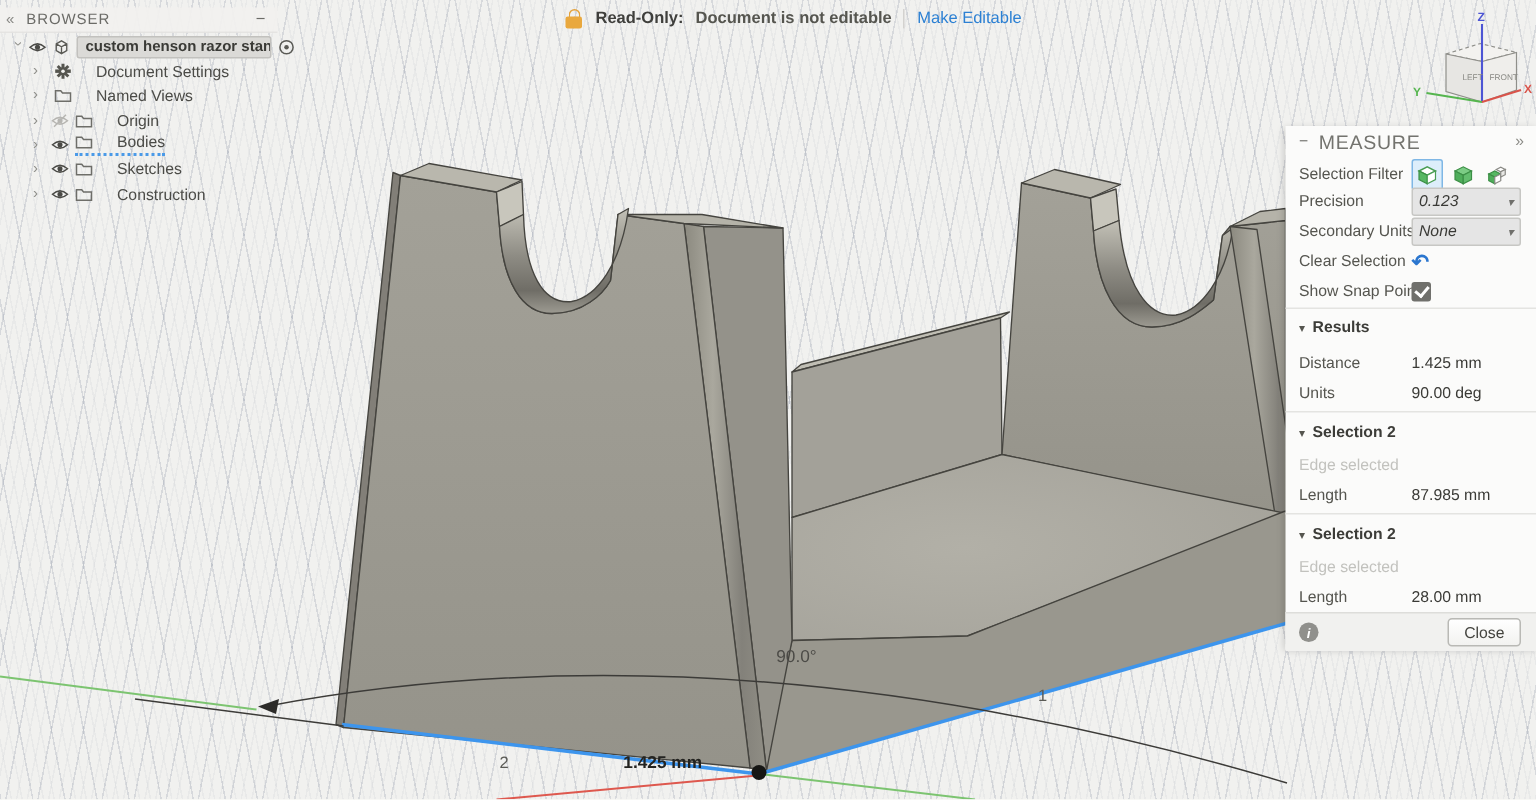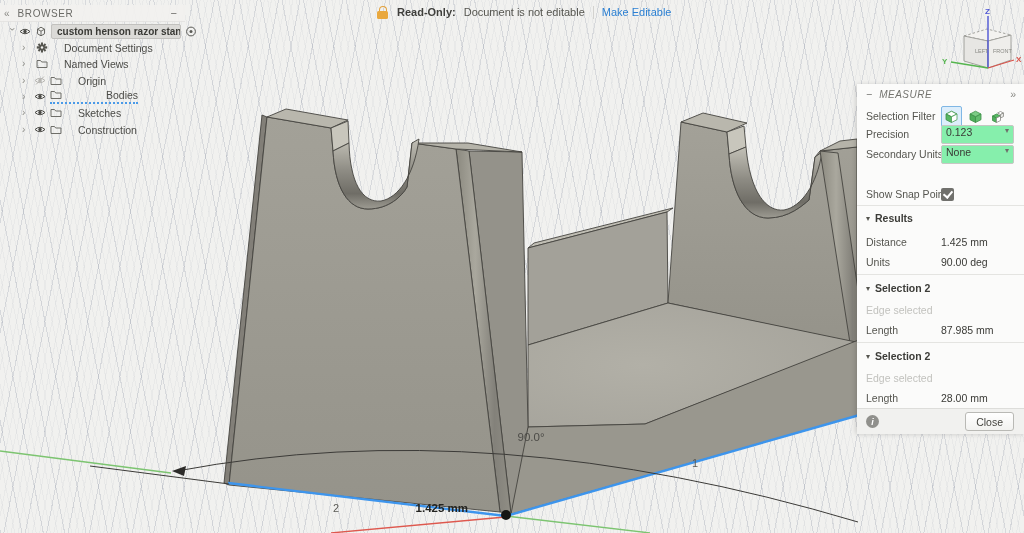--- a/index.html
+++ b/index.html
@@ -14,51 +14,51 @@
       repeating-linear-gradient(79deg, rgba(105,115,140,0.14) 0 1px, transparent 1px 21px),
       repeating-linear-gradient(101deg, rgba(105,115,140,0.14) 0 1px, transparent 1px 21px);
   }
   .scene{position:absolute;inset:0;}
   
   .banner{position:absolute;top:3px;left:377px;height:18px;display:flex;align-items:center;gap:8px;font-size:11px;}
   .lock{position:relative;width:12px;height:13px;display:inline-block;}
   .lock .shackle{position:absolute;left:2px;top:0;width:6px;height:7px;border:1.5px solid #e4a23c;border-bottom:none;border-radius:4px 4px 0 0;}
   .lock .body{position:absolute;left:0;top:5px;width:11px;height:8px;background:#e9a83e;border-radius:1.5px;}
   .ro-label{font-weight:700;color:#3f3f3c;}
-  .ro-msg{color:#55554f;}
+  .ro-msg{color:#55554f;font-weight:bold;}
   .ro-div{width:1px;height:13px;background:#d3d2cf;}
   .ro-link{color:#2c80d3;cursor:pointer;}
   
   .browser{position:absolute;left:0;top:0;width:200px;font-size:10.5px;color:#4b4b47;}
   .br-header{position:absolute;left:0;top:5px;width:185px;height:16px;background:rgba(241,240,238,0.95);
     border-bottom:1px solid rgba(0,0,0,0.05);display:flex;align-items:center;}
   .br-collapse{color:#8a8a86;font-size:10px;margin-left:4px;letter-spacing:-1px;}
   .br-title{color:#6b6b67;font-size:10px;letter-spacing:0.6px;margin-left:9px;flex:1;}
   .br-min{color:#6b6b67;margin-right:8px;font-size:11px;}
   .row{position:absolute;height:15px;display:flex;align-items:center;}
   .chev{color:#8f8f8a;font-size:10px;display:inline-block;width:8px;}
   .chev.open{transform:rotate(90deg);}
   .doc-pill{background:#dbdad7;border:1px solid #c2c1be;border-radius:2px;padding:0 5px;height:13px;line-height:13px;
     font-weight:700;color:#3a3a36;font-size:10px;max-width:118px;white-space:nowrap;overflow:hidden;}
   .tree-label{margin-left:16px;white-space:nowrap;}
-  .dotted-sel{border-bottom:2px dotted #4a9ae8;display:flex;align-items:flex-start;padding-bottom:1px;gap:28px;}
+  .dotted-sel{border-bottom:2px dotted #4a9ae8;display:flex;align-items:flex-start;padding-bottom:1px;}
   .icon12{width:12px;height:11px;display:inline-block;}
   
   .panel{position:absolute;left:857px;top:84px;width:167px;height:349px;background:#fbfbfa;
     box-shadow:-1px 1px 5px rgba(0,0,0,0.18);font-size:10.5px;color:#55554f;}
   .pr{position:absolute;left:0;right:0;height:20px;display:flex;align-items:center;}
   .plabel{margin-left:9px;color:#55554f;}
   .pctrl{position:absolute;left:84px;right:10px;display:flex;align-items:center;}
   .pvalue{color:#3a3a36;}
-  .phead{color:#73736e;letter-spacing:0.5px;font-size:10px;font-style:italic;}
+  .phead{color:#73736e;letter-spacing:0.5px;font-size:13px;}
   .pdiv{position:absolute;left:0;right:0;height:1px;background:#e4e4e1;}
   .sechdr{color:#3c3c38;font-weight:700;}
   .sec-caret{color:#55554f;font-size:8px;margin:0 5px 0 9px;}
-  .select{height:17px;flex:1;background:#86efac;border:1px solid #c7c7c4;border-radius:2px;display:flex;align-items:flex-start;
-    padding:0 4px;color:#3a3a36;cursor:pointer;}
+  .select{height:17px;flex:1;background:#e5e5e5;border:1px solid #c7c7c4;border-radius:2px;display:flex;align-items:center;
+    padding:0 4px;color:#3a3a36;cursor:pointer;font-style:italic;}
   .select .caret{margin-left:auto;color:#6f6f6b;font-size:8px;}
   .disabledtxt{color:#c2c2be;}
   .checkbox{width:13px;height:13px;background:#70706c;border-radius:2px;position:relative;cursor:pointer;}
   .checkbox::after{content:"";position:absolute;left:4px;top:1px;width:4px;height:7px;border:solid #fff;border-width:0 2px 2px 0;transform:rotate(40deg);}
   .undo{color:#2b76cf;font-size:14px;font-weight:700;line-height:1;cursor:pointer;}
   .sf-box{width:19px;height:19px;display:flex;align-items:center;justify-content:center;margin-right:4px;border-radius:2px;}
   .sf-sel{border:1px solid #7fb7e5;background:#ddeefb;}
   .pfooter{position:absolute;left:0;right:0;top:324px;height:25px;background:#f1f1ef;border-top:1px solid #ddddda;
     display:flex;align-items:center;}
   .info-circ{width:13px;height:13px;border-radius:50%;background:#90908c;color:#fff;font-size:9px;font-weight:700;
@@ -317,20 +317,26 @@
     <div class="pr" style="top:60px;">
       <span class="plabel">Secondary Units</span>
       <div class="pctrl">
           <div class="select">
         <span>None</span>
         <span class="caret">▾</span>
       </div>
         </div>
     </div>
 
+    <div class="pr" style="top:80px;">
+      <span class="plabel">Clear Selection</span>
+      <div class="pctrl">
+          <span class="undo">↶</span>
+        </div>
+    </div>
 
     <div class="pr" style="top:100px;">
       <span class="plabel">Show Snap Points</span>
       <div class="pctrl">
           <span class="checkbox"></span>
         </div>
     </div>
 
     <div class="pdiv" style="top:121px;"></div>
 

